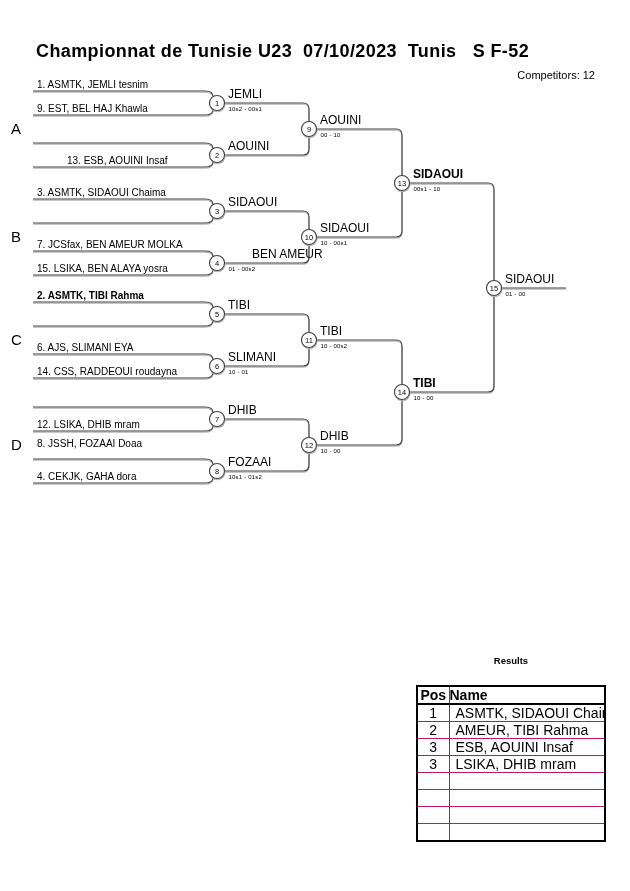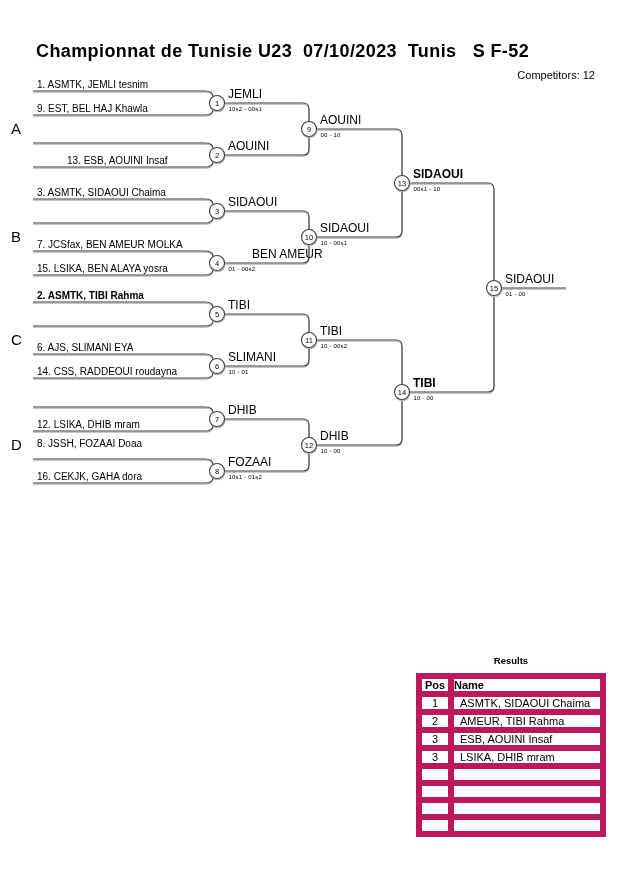--- a/index.html
+++ b/index.html
@@ -25,24 +25,24 @@
   }
   .winner-label.bold { font-weight:bold; }
   .score-label {
     position:absolute; font-size:6px; line-height:7px; letter-spacing:0.2px; white-space:nowrap;
   }
   .group-letter {
     position:absolute; left:11px; font-size:15px; line-height:20px;
   }
 
   .results { position:absolute; left:416px; top:655px; width:190px; }
-  .results-title { text-align:center; font-weight:bold; font-size:9.5px; margin-bottom:7px; }
+  .results-title { text-align:center; font-weight:bold; font-size:9.5px; margin-bottom:19px; }
   .results table { width:100%; border-collapse:collapse; border:2px solid #000; table-layout:fixed; }
   .results th, .results td {
-    border:6px solid #be185d; height:17px; font-size:11px; vertical-align:middle;
+    border:1px solid #be185d; height:17px; font-size:14px; vertical-align:middle;
     overflow:hidden; white-space:nowrap;
   }
   .results thead th { font-weight:bold; text-align:left; border-bottom:2px solid #000; }
   .results th.pos, .results td.pos { width:32px; text-align:center; }
   .results td.name { text-align:left; padding-left:6px; }
 </style>
 </head>
 <body>
 
 <div class="page" id="page">
@@ -200,21 +200,21 @@
     <div class="entry-label" style="left: 37px; top: 103px;">9. EST, BEL HAJ Khawla</div>
     <div class="entry-label" style="left: 37px; top: 155px; margin-left: 30px;">13. ESB, AOUINI Insaf</div>
     <div class="entry-label" style="left: 37px; top: 187px;">3. ASMTK, SIDAOUI Chaima</div>
     <div class="entry-label" style="left: 37px; top: 239px;">7. JCSfax, BEN AMEUR MOLKA</div>
     <div class="entry-label" style="left: 37px; top: 263px;">15. LSIKA, BEN ALAYA yosra</div>
     <div class="entry-label" style="left: 37px; top: 290px; font-weight: bold;">2. ASMTK, TIBI Rahma</div>
     <div class="entry-label" style="left: 37px; top: 342px;">6. AJS, SLIMANI EYA</div>
     <div class="entry-label" style="left: 37px; top: 366px;">14. CSS, RADDEOUI roudayna</div>
     <div class="entry-label" style="left: 37px; top: 419px;">12. LSIKA, DHIB mram</div>
     <div class="entry-label" style="left: 37px; top: 438px;">8. JSSH, FOZAAI Doaa</div>
-    <div class="entry-label" style="left: 37px; top: 471px;">16. CEKJK, GAHA dora</div>
+    <div class="entry-label" style="left: 37px; top: 471px;">4. CEKJK, GAHA dora</div>
     <div class="winner-label" style="left: 228px; top: 88px;">JEMLI</div>
     <div class="score-label" style="left: 228.5px; top: 105.5px;">10s2 - 00s1</div>
     <div class="winner-label" style="left: 228px; top: 140px;">AOUINI</div>
     <div class="winner-label" style="left: 228px; top: 196px;">SIDAOUI</div>
     <div class="winner-label" style="left: 228px; top: 248px; margin-left: 24px;">BEN AMEUR</div>
     <div class="score-label" style="left: 228.5px; top: 265.5px;">01 - 00s2</div>
     <div class="winner-label" style="left: 228px; top: 299px;">TIBI</div>
     <div class="winner-label" style="left: 228px; top: 351px;">SLIMANI</div>
     <div class="score-label" style="left: 228.5px; top: 368.5px;">10 - 01</div>
     <div class="winner-label" style="left: 228px; top: 404px;">DHIB</div>

